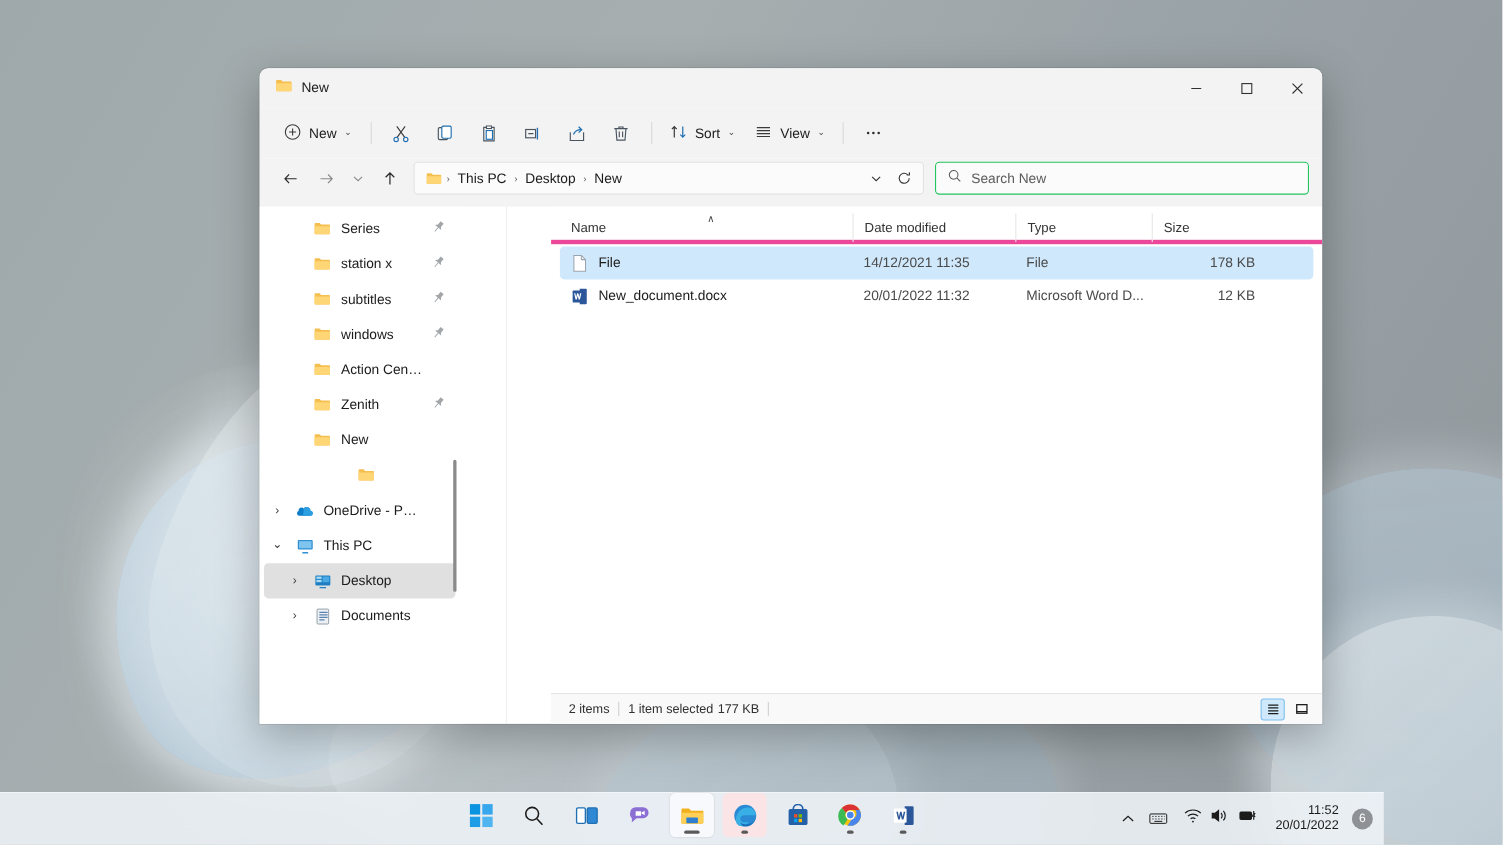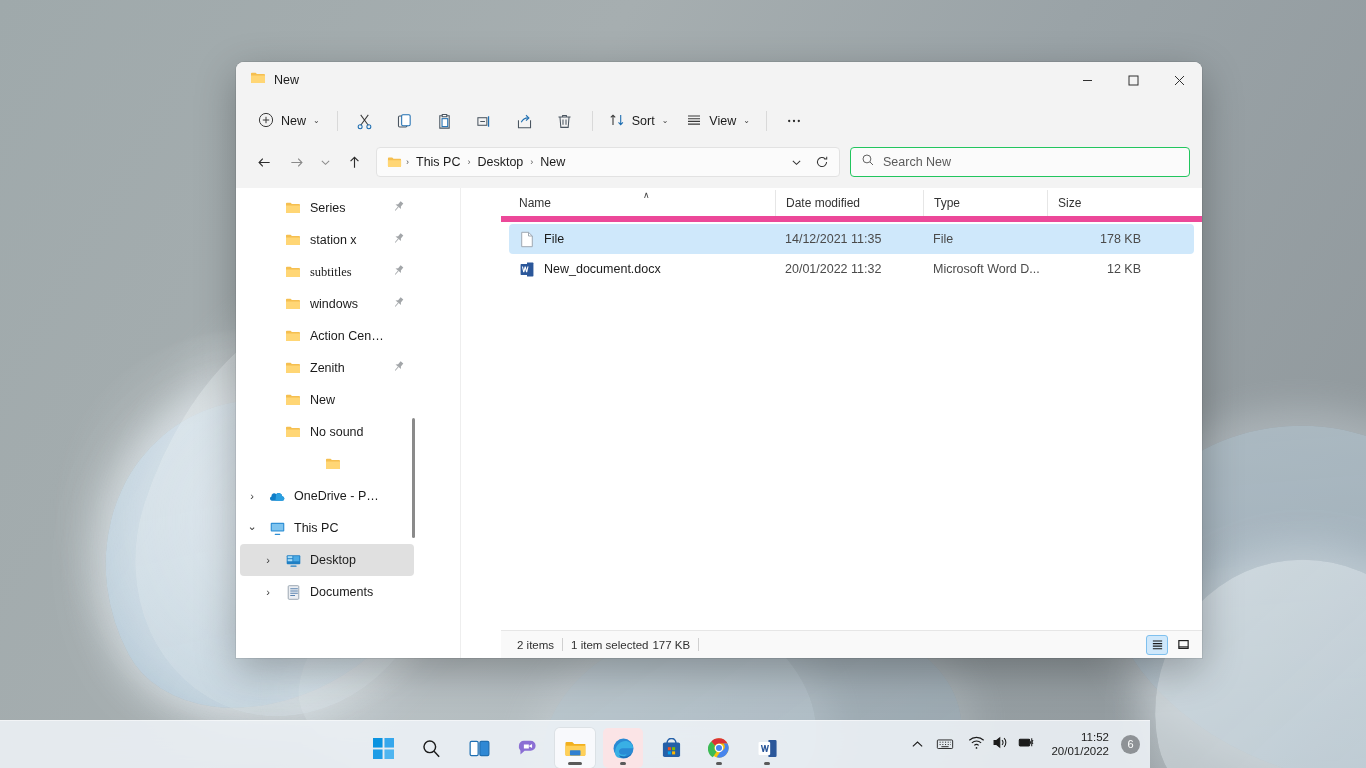--- a/index.html
+++ b/index.html
@@ -119,22 +119,22 @@
   .nav-label { flex:1; overflow:hidden; text-overflow:ellipsis; }
   .pin { width:14px; flex:none; opacity:.62; }
   .nav-scroll {
     position:absolute; right:5px; top:230px; width:3px; height:120px;
     background:#8a8a8a; border-radius:2px;
   }
   .pane-div { width:1px; background:#eee; }
 
   .content { flex:1; display:flex; flex-direction:column; min-width:0; background:#fff; }
   .colhead {
-    height:28px; display:flex; align-items:flex-end; padding:0 18px 0 8px;
-    border-bottom:6px solid #ec4899; position:relative; margin-top:6px;
+    height:28px; display:flex; align-items:flex-start; padding:0 18px 0 8px;
+    border-bottom:4px solid #ec4899; position:relative; margin-top:6px;
   }
   .col {
     font-size:12px; color:#333; position:relative; padding-left:10px;
     height:26px; display:flex; align-items:center;
   }
   .col + .col { border-left:1px solid #e6e6e6; }
   .col.name { width:266px; }
   .col.date { width:148px; }
   .col.type { width:124px; }
   .col.size { width:100px; }
@@ -164,25 +164,25 @@
   .status-left .vsep { width:1px; height:13px; background:#d0d0d0; padding:0; }
   .view-toggles { display:flex; gap:4px; align-items:center; }
   .vt {
     width:22px; height:20px; border-radius:3px; display:flex;
     align-items:center; justify-content:center;
   }
   .vt.active { background:#cfe8fb; border:1px solid #7fc0ee; }
 
   
   #taskbar {
-    position:absolute; left:0; bottom:0; width:1150px; height:48px;
+    position:absolute; left:0; bottom:0; width:1258px; height:48px;
     background:rgba(238,243,247,.88);
     backdrop-filter: blur(22px);
     border-top:1px solid rgba(255,255,255,.5);
-    display:flex; align-items:flex-end; justify-content:center;
+    display:flex; align-items:flex-start; justify-content:center;
   }
   .tb-center { display:flex; align-items:center; gap:8px; }
   .tb-app {
     width:40px; height:40px; border-radius:5px; position:relative;
     display:flex; align-items:center; justify-content:center;
   }
   .tb-app.active-win { background:rgba(255,255,255,.72); box-shadow:0 0 0 1px rgba(0,0,0,.05); }
   .tb-app.edge-hl { background:#fbe4e6; }
   .tb-ind {
     position:absolute; bottom:3px; left:50%; transform:translateX(-50%);
@@ -430,21 +430,21 @@
                   <path d="M1 3.6a.9.9 0 0 1 .9-.9h3.7l1.3 1.4h7.2a.9.9 0 0 1 .9.9V12a.9.9 0 0 1-.9.9H1.9A.9.9 0 0 1 1 12z" fill="#f5bf50"></path>
                   <path d="M1 5.6h14V12a.9.9 0 0 1-.9.9H1.9A.9.9 0 0 1 1 12z" fill="#ffd675"></path>
                 </svg>
               </span>
               <span class="nav-label">station x</span>
               <span class="pin"><svg width="13" height="13" viewBox="0 0 14 14" fill="#6b7176" transform="rotate(40)">
                   <path d="M5.1 1.2h3.8v4.1l2 2.1H3.1l2-2.1z"></path>
                   <rect x="6.6" y="7.4" width="0.9" height="5.2"></rect>
                 </svg></span>
             </div>
-            <div class="nav-item" style="padding-left: 20px; font-family: Liberation Serif, serif;">
+            <div class="nav-item" style="padding-left: 20px;">
               <span class="nav-exp"></span>
               <span class="nav-ico">
                 <svg width="16" height="16" viewBox="0 0 16 16">
                   <path d="M1 3.6a.9.9 0 0 1 .9-.9h3.7l1.3 1.4h7.2a.9.9 0 0 1 .9.9V12a.9.9 0 0 1-.9.9H1.9A.9.9 0 0 1 1 12z" fill="#f5bf50"></path>
                   <path d="M1 5.6h14V12a.9.9 0 0 1-.9.9H1.9A.9.9 0 0 1 1 12z" fill="#ffd675"></path>
                 </svg>
               </span>
               <span class="nav-label">subtitles</span>
               <span class="pin"><svg width="13" height="13" viewBox="0 0 14 14" fill="#6b7176" transform="rotate(40)">
                   <path d="M5.1 1.2h3.8v4.1l2 2.1H3.1l2-2.1z"></path>
@@ -492,31 +492,20 @@
             </div>
             <div class="nav-item" style="padding-left: 20px;">
               <span class="nav-exp"></span>
               <span class="nav-ico">
                 <svg width="16" height="16" viewBox="0 0 16 16">
                   <path d="M1 3.6a.9.9 0 0 1 .9-.9h3.7l1.3 1.4h7.2a.9.9 0 0 1 .9.9V12a.9.9 0 0 1-.9.9H1.9A.9.9 0 0 1 1 12z" fill="#f5bf50"></path>
                   <path d="M1 5.6h14V12a.9.9 0 0 1-.9.9H1.9A.9.9 0 0 1 1 12z" fill="#ffd675"></path>
                 </svg>
               </span>
               <span class="nav-label">New</span>
-              <span class="pin"></span>
-            </div>
-            <div class="nav-item" style="padding-left: 20px;">
-              <span class="nav-exp"></span>
-              <span class="nav-ico">
-                <svg width="16" height="16" viewBox="0 0 16 16">
-                  <path d="M1 3.6a.9.9 0 0 1 .9-.9h3.7l1.3 1.4h7.2a.9.9 0 0 1 .9.9V12a.9.9 0 0 1-.9.9H1.9A.9.9 0 0 1 1 12z" fill="#f5bf50"></path>
-                  <path d="M1 5.6h14V12a.9.9 0 0 1-.9.9H1.9A.9.9 0 0 1 1 12z" fill="#ffd675"></path>
-                </svg>
-              </span>
-              <span class="nav-label">No sound</span>
               <span class="pin"></span>
             </div>
             <div class="nav-item" style="padding-left: 20px; flex-direction: column;">
               <span class="nav-exp"></span>
               <span class="nav-ico">
                 <svg width="16" height="16" viewBox="0 0 16 16">
                   <path d="M1 3.6a.9.9 0 0 1 .9-.9h3.7l1.3 1.4h7.2a.9.9 0 0 1 .9.9V12a.9.9 0 0 1-.9.9H1.9A.9.9 0 0 1 1 12z" fill="#f5bf50"></path>
                   <path d="M1 5.6h14V12a.9.9 0 0 1-.9.9H1.9A.9.9 0 0 1 1 12z" fill="#ffd675"></path>
                 </svg>
               </span>

